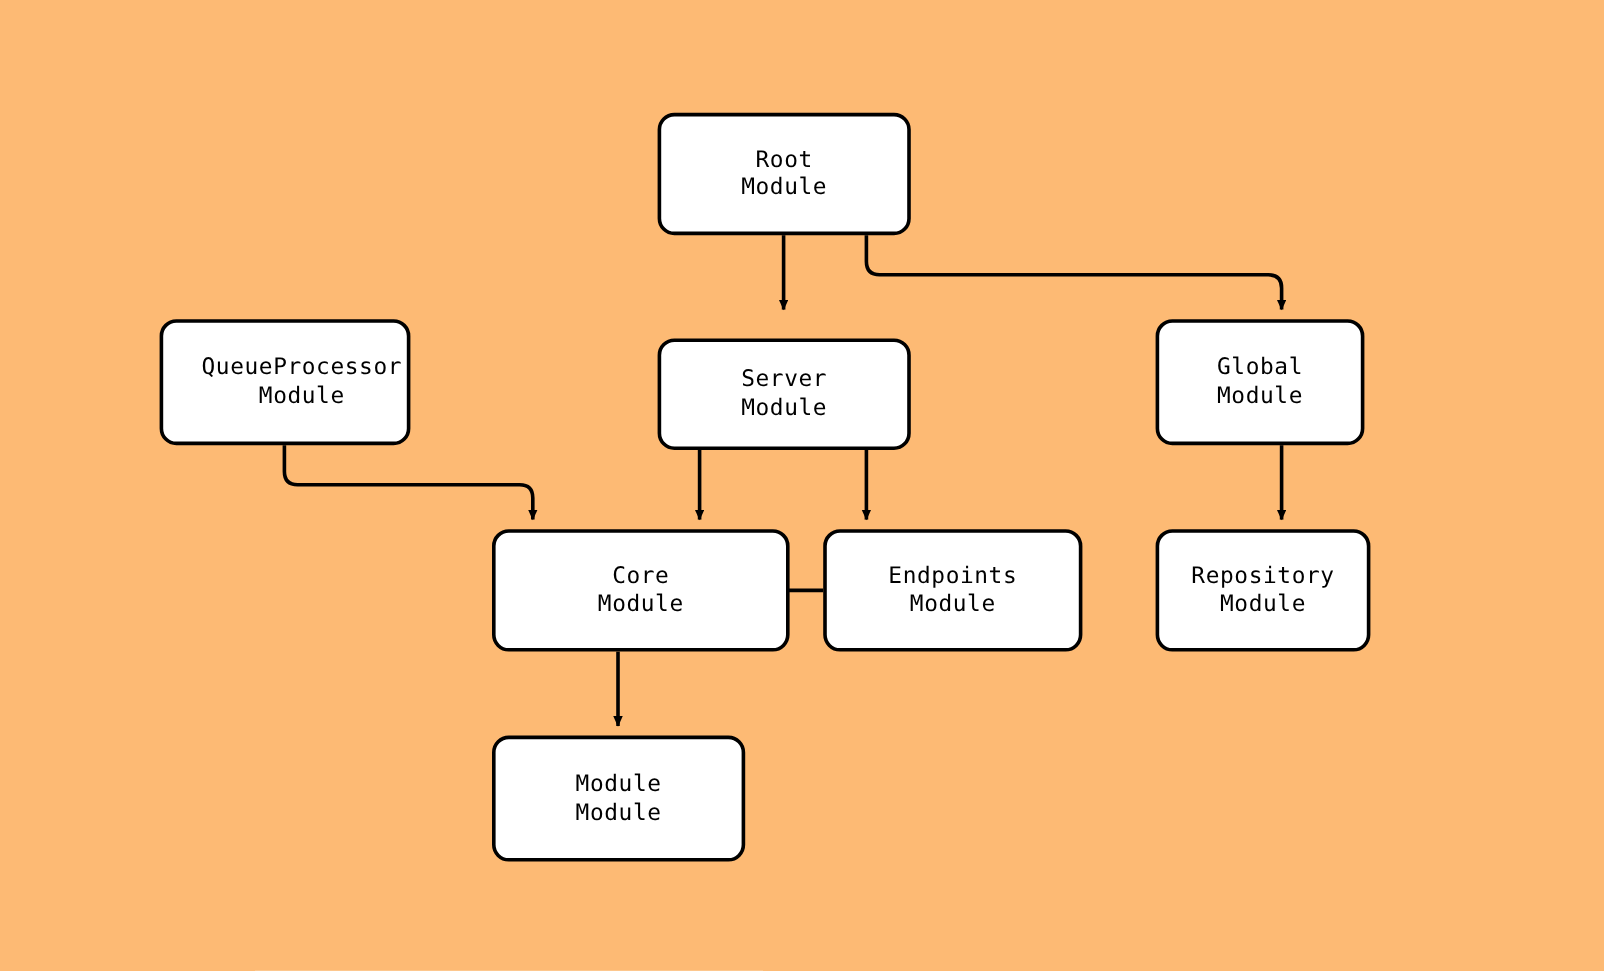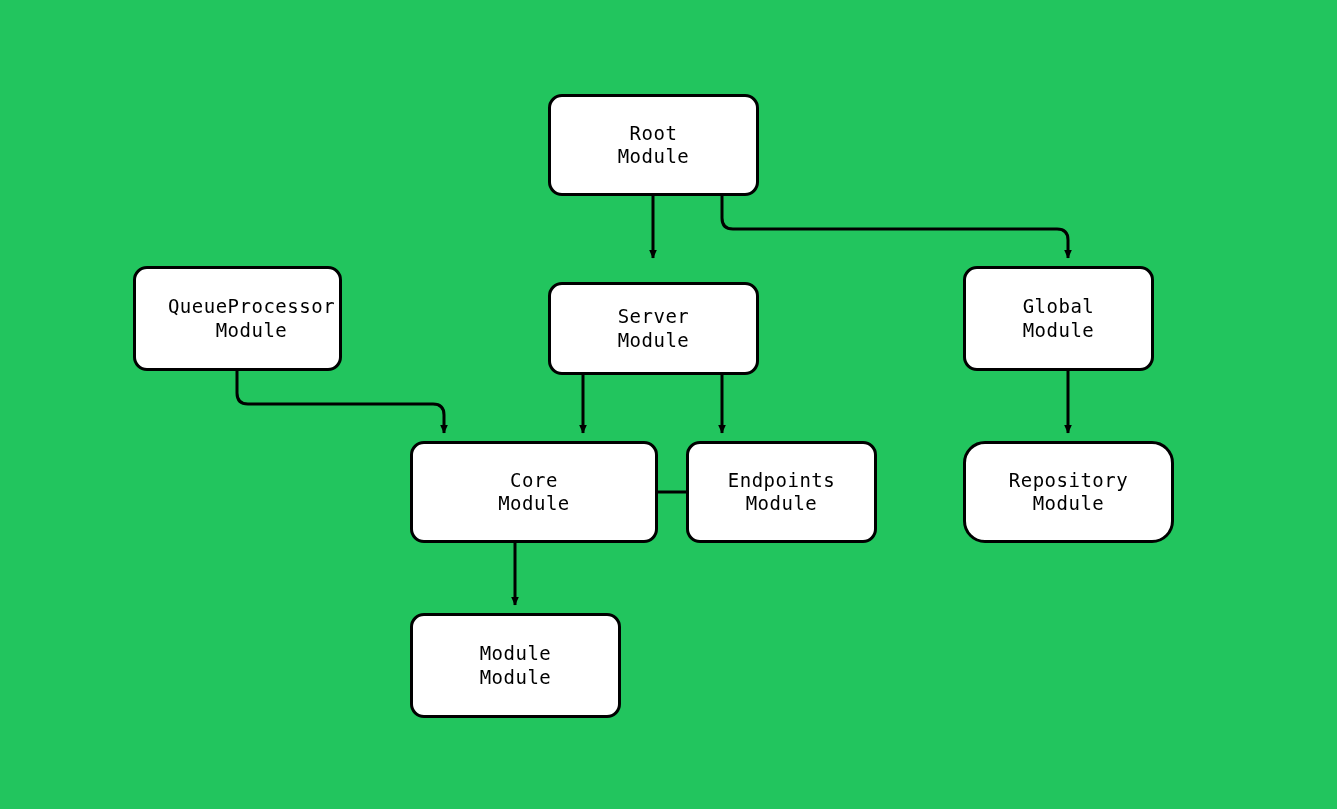--- a/index.html
+++ b/index.html
@@ -11,21 +11,21 @@
   body {
     width: 1337px;
     height: 809px;
     overflow: hidden;
     font-family: "DejaVu Sans Mono", "Liberation Mono", monospace;
   }
   #diagram-root {
     position: relative;
     width: 1337px;
     height: 809px;
-    background: #22c55e;
+    background: #fdba74;
   }
   #edge-layer {
     position: absolute;
     left: 0;
     top: 0;
     width: 1337px;
     height: 809px;
   }
   .node {
     position: absolute;
@@ -80,36 +80,36 @@
   <div class="node" style="left: 133px; top: 266px; width: 209px; height: 105px; padding-left: 28px;">
     <span class="node-line">QueueProcessor</span>
     <span class="node-line">Module</span>
   </div>
 
   <div class="node" style="left: 548px; top: 266px; width: 211px; height: 93px; margin-top: 16px;">
     <span class="node-line">Server</span>
     <span class="node-line">Module</span>
   </div>
 
-  <div class="node" style="left: 963px; top: 266px; width: 191px; height: 105px; justify-content: center;">
+  <div class="node" style="left: 963px; top: 266px; width: 174px; height: 105px; justify-content: center;">
     <span class="node-line">Global</span>
     <span class="node-line">Module</span>
   </div>
 
   <div class="node" style="left: 410px; top: 441px; width: 248px; height: 102px;">
     <span class="node-line">Core</span>
     <span class="node-line">Module</span>
   </div>
 
-  <div class="node" style="left: 686px; top: 441px; width: 191px; height: 102px;">
+  <div class="node" style="left: 686px; top: 441px; width: 216px; height: 102px;">
     <span class="node-line">Endpoints</span>
     <span class="node-line">Module</span>
   </div>
 
-  <div class="node" style="left: 963px; top: 441px; width: 211px; height: 102px; border-radius: 22px;">
+  <div class="node" style="left: 963px; top: 441px; width: 179px; height: 102px;">
     <span class="node-line">Repository</span>
     <span class="node-line">Module</span>
   </div>
 
   <div class="node" style="left: 410px; top: 613px; width: 211px; height: 105px;">
     <span class="node-line">Module</span>
     <span class="node-line">Module</span>
   </div>
 
 </div>

